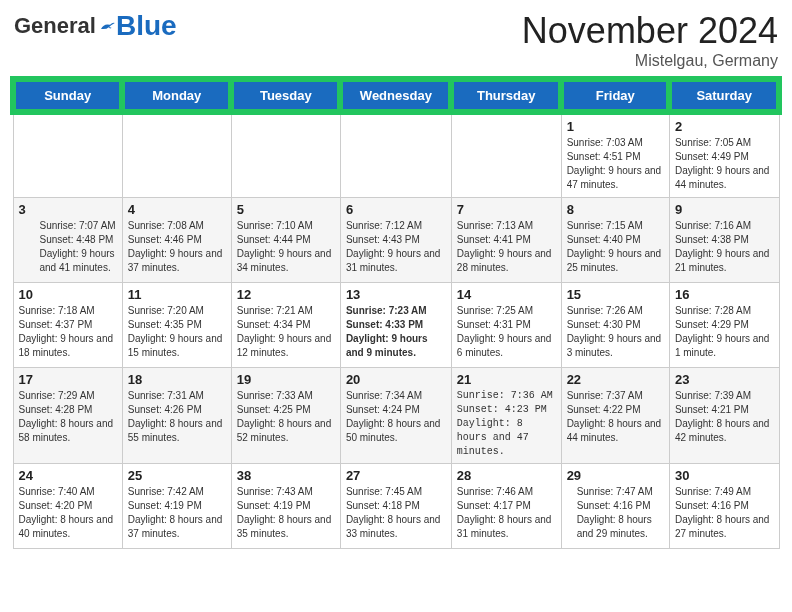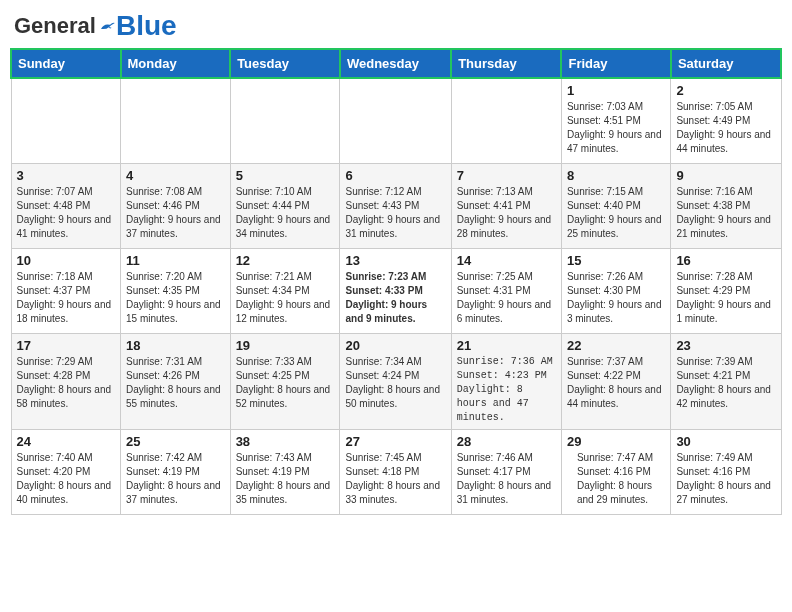--- a/index.html
+++ b/index.html
@@ -54,25 +54,25 @@
       color: #555;
     }
     .calendar {
       width: 100%;
       border-collapse: collapse;
       font-size: 11px;
     }
     .calendar thead th {
       background-color: #1a6bbf;
       color: #fff;
-      text-align: left;
+      text-align: center;
       padding: 6px 6px;
       font-size: 13px;
       font-weight: bold;
-      border: 2px solid #22c55e;
+      border: 6px solid #22c55e;
     }
     .calendar tbody td {
       vertical-align: top;
       border: 1px solid #ccc;
       padding: 4px 5px;
       width: 113px;
       min-height: 80px;
       height: 85px;
       background: #fff;
     }
@@ -102,20 +102,24 @@
   <div class="logo">
     <div class="logo-text">
       <span class="logo-general">General</span>
       <svg class="logo-bird" viewBox="0 0 30 20" xmlns="http://www.w3.org/2000/svg">
         <path d="M5 15 Q10 5 20 8 Q25 3 28 5 Q22 8 18 12 Q14 16 5 15Z" fill="#1a6bbf"></path>
         <path d="M18 12 Q20 14 22 13" fill="none" stroke="#1a6bbf" stroke-width="1.5"></path>
       </svg>
       <span class="logo-blue">Blue</span>
     </div>
   </div>
+  <div class="title-section">
+    <div class="month-title">November 2024</div>
+    <div class="location">Mistelgau, Germany</div>
+  </div>
 </div>
 
 <table class="calendar">
   <thead>
     <tr>
     <th>Sunday</th>
         <th>Monday</th>
         <th>Tuesday</th>
         <th>Wednesday</th>
         <th>Thursday</th>
@@ -139,21 +143,21 @@
         <td>
           <span class="day-number">2</span>
           <div class="day-info" style="white-space: pre-line;">Sunrise: 7:05 AM
 Sunset: 4:49 PM
 Daylight: 9 hours and 44 minutes.</div>
         </td>
       </tr>
       <tr>
         <td>
           <span class="day-number">3</span>
-          <div class="day-info" style="white-space: pre-line;">Sunrise: 7:07 AM
+          <div class="day-info" style="white-space: pre-line; margin-left: 21px;">Sunrise: 7:07 AM
 Sunset: 4:48 PM
 Daylight: 9 hours and 41 minutes.</div>
         </td>
         <td>
           <span class="day-number">4</span>
           <div class="day-info" style="white-space: pre-line;">Sunrise: 7:08 AM
 Sunset: 4:46 PM
 Daylight: 9 hours and 37 minutes.</div>
         </td>
         <td>

